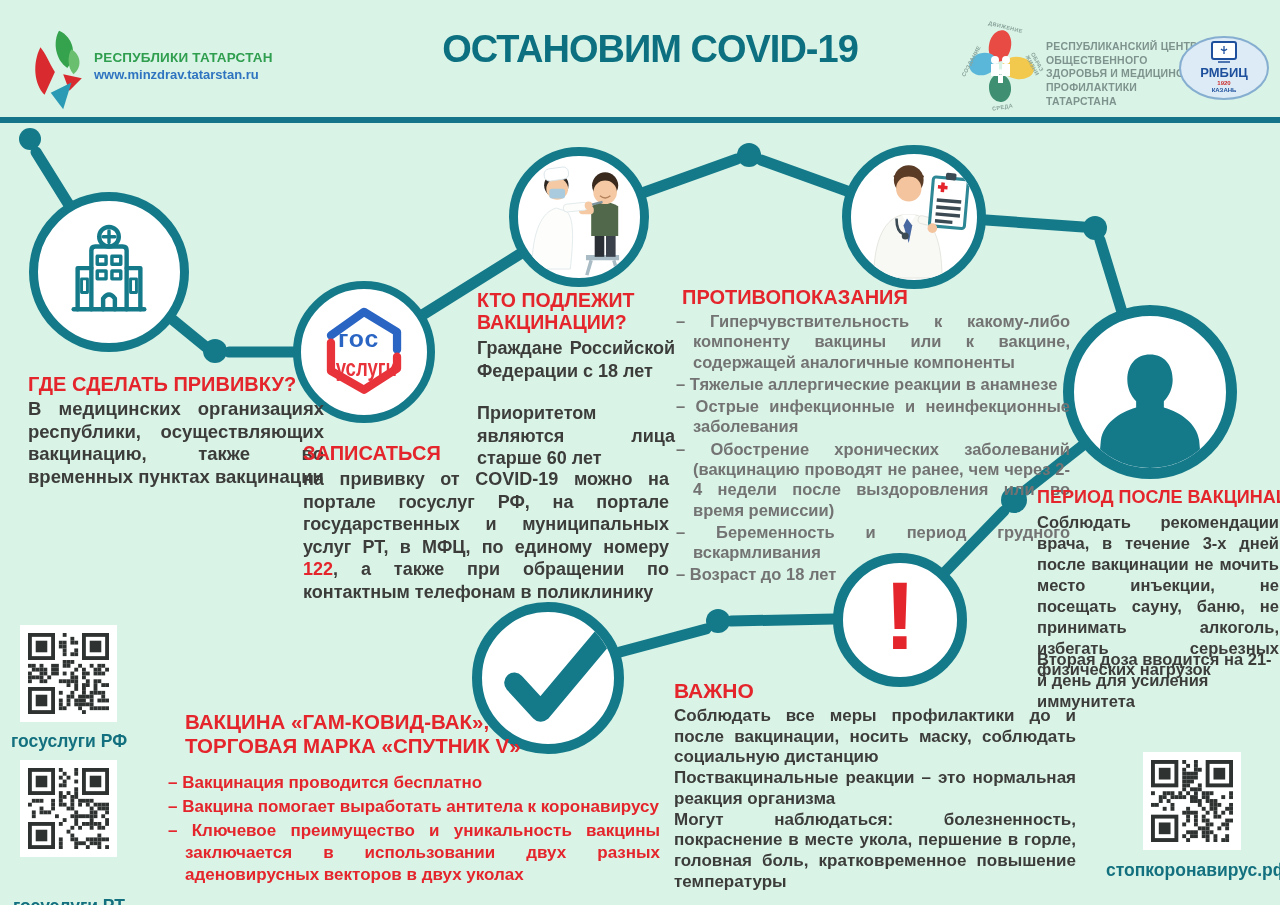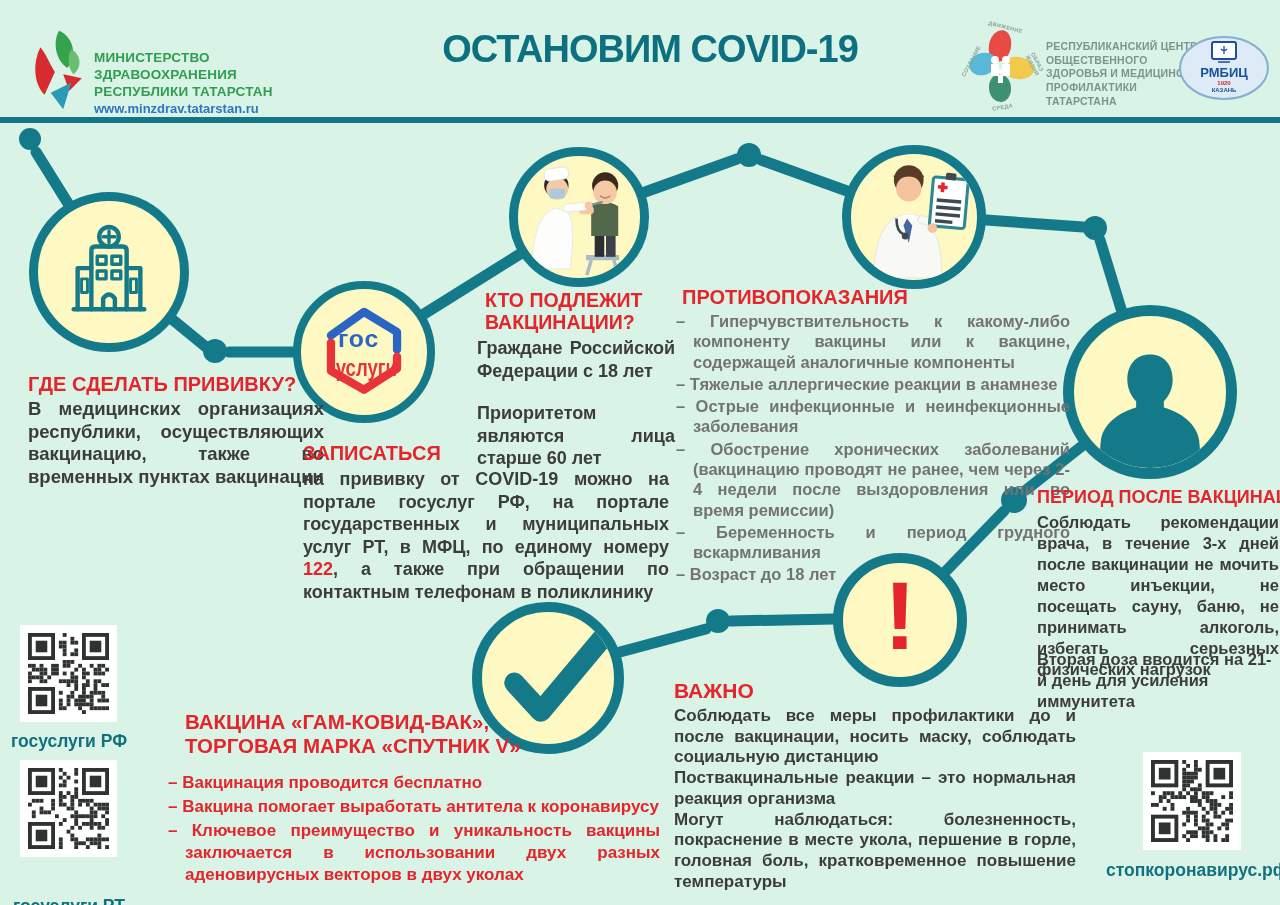--- a/index.html
+++ b/index.html
@@ -15,41 +15,41 @@
   .ministry-text .ln{font-size:13.5px;font-weight:bold;color:#2f9e4e;line-height:1.25;letter-spacing:.2px;}
   .ministry-text .url{font-size:13px;font-weight:bold;color:#2f74c0;margin-top:0;}
   .petal-wrap{position:absolute;left:958px;top:24px;width:84px;height:88px;}
   .petal-label{position:absolute;font-size:5.5px;color:#8aa49c;font-weight:bold;letter-spacing:.4px;}
   .hc-text{position:absolute;left:1046px;top:40px;width:162px;font-size:10.5px;font-weight:bold;
            color:#7e938e;line-height:1.3;letter-spacing:.2px;}
   .rmbic{position:absolute;left:1178px;top:34px;width:92px;height:68px;}
 
   
   .flow-svg{position:absolute;left:0;top:0;z-index:1;}
-  .node{position:absolute;background:#fef9c3;border-radius:50%;box-sizing:border-box;z-index:2;
+  .node{position:absolute;background:#ffffff;border-radius:50%;box-sizing:border-box;z-index:2;
         display:flex;align-items:center;justify-content:center;overflow:hidden;}
   .node-hospital{left:29px;top:192px;width:160px;height:160px;border:9px solid #147a8a;}
   .node-gosuslugi{left:293px;top:281px;width:142px;height:142px;border:8px solid #147a8a;}
   .node-vaccination{left:509px;top:147px;width:140px;height:140px;border:9px solid #147a8a;align-items:flex-end;}
   .node-doctor{left:842px;top:145px;width:144px;height:144px;border:9px solid #147a8a;align-items:flex-end;}
   .node-silhouette{left:1063px;top:305px;width:174px;height:174px;border:11px solid #147a8a;align-items:flex-end;}
   .node-exclamation{left:833px;top:553px;width:134px;height:134px;border:10px solid #147a8a;}
   .node-check{left:472px;top:602px;width:152px;height:152px;border:10px solid #147a8a;}
   .excl-mark{font-size:96px;font-weight:bold;color:#e5252c;margin-top:-8px;}
 
   
   .tb{position:absolute;z-index:3;}
   .h-red{color:#e5252c;font-weight:bold;}
   .body-dark{color:#3c3c3b;font-weight:bold;}
   .where-h{left:28px;top:373px;font-size:20px;}
   .where-b{left:28px;top:398px;width:296px;font-size:18.5px;line-height:1.22;text-align:justify;}
   .signup-h{left:303px;top:442px;font-size:20px;}
   .signup-b{left:303px;top:468px;width:366px;font-size:18px;line-height:1.25;text-align:justify;}
   .red-inline{color:#e5252c;}
-  .who-h{left:477px;top:290px;width:180px;font-size:19.5px;line-height:1.12;margin-left:8px;}
+  .who-h{left:477px;top:290px;width:180px;font-size:19.5px;line-height:1.12;}
   .who-p1{left:477px;top:337px;width:198px;font-size:18px;line-height:1.25;text-align:justify;}
   .who-p2{left:477px;top:402px;width:198px;font-size:18px;line-height:1.25;text-align:justify;}
   .contra-h{left:682px;top:286px;font-size:20px;}
   .contra-l{left:676px;top:311px;width:394px;font-size:16.5px;line-height:1.23;}
   .after-h{left:1037px;top:487px;width:245px;font-size:18px;white-space:nowrap;}
   .after-p1{left:1037px;top:512px;width:242px;font-size:16.5px;line-height:1.27;text-align:justify;}
   .after-p2{left:1037px;top:649px;width:242px;font-size:16.5px;line-height:1.27;}
   .vac-h{left:185px;top:710px;width:340px;font-size:20.5px;line-height:1.16;}
   .vac-l{left:168px;top:772px;width:492px;font-size:17px;line-height:1.3;color:#e5252c;font-weight:bold;}
   .imp-h{left:674px;top:679px;font-size:21px;}
@@ -79,21 +79,20 @@
 <div class="poster">
 
   <svg class="ministry-logo" viewBox="0 0 58 78">
     <path d="M30 2 C44 8 48 26 38 38 C26 30 24 12 30 2 Z" fill="#35a24d"></path>
     <path d="M42 20 C52 26 52 38 44 44 C38 38 38 26 42 20 Z" fill="#6abf6e"></path>
     <path d="M12 18 C4 34 6 54 16 64 L26 42 C20 32 17 24 12 18 Z" fill="#d92b2f"></path>
     <path d="M34 44 L52 48 L40 60 Z" fill="#d92b2f"></path>
     <path d="M22 62 L42 52 L34 78 Z" fill="#2b9bb5"></path>
   </svg>
   <div class="ministry-text">
-    <div class="ln">МИНИСТЕРСТВО ЗДРАВООХРАНЕНИЯ</div>
     <div class="ln">РЕСПУБЛИКИ ТАТАРСТАН</div>
     <div class="url">www.minzdrav.tatarstan.ru</div>
   </div>
 
   <div class="title">ОСТАНОВИМ COVID-19</div>
 
   <div class="petal-wrap">
     <svg width="84" height="88" viewBox="0 0 84 88">
       <ellipse cx="42" cy="22" rx="11" ry="16" fill="#e84a44" transform="rotate(12 42 22)"></ellipse>
       <ellipse cx="60" cy="44" rx="16" ry="11" fill="#f2c94c" transform="rotate(8 60 44)"></ellipse>

